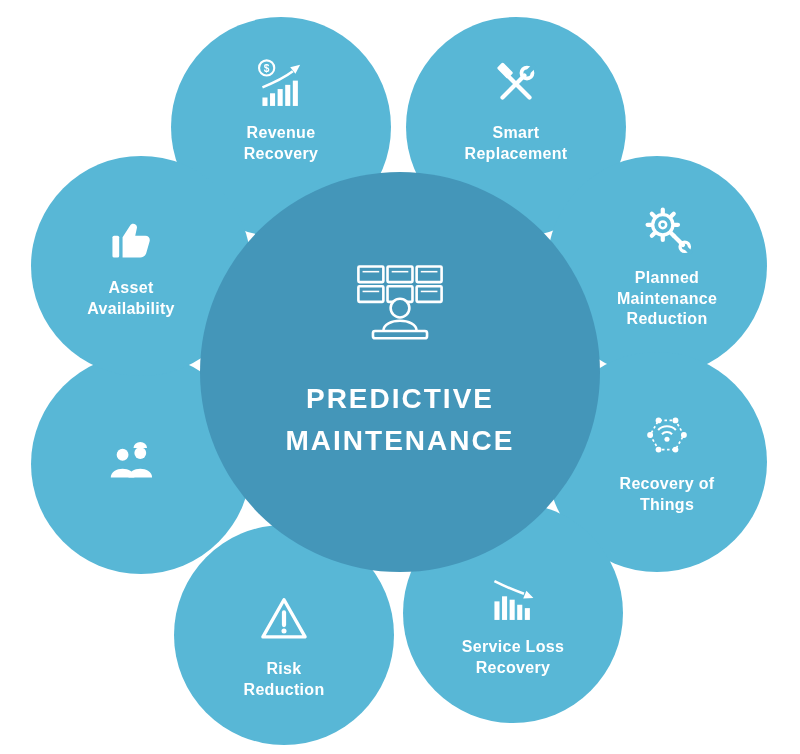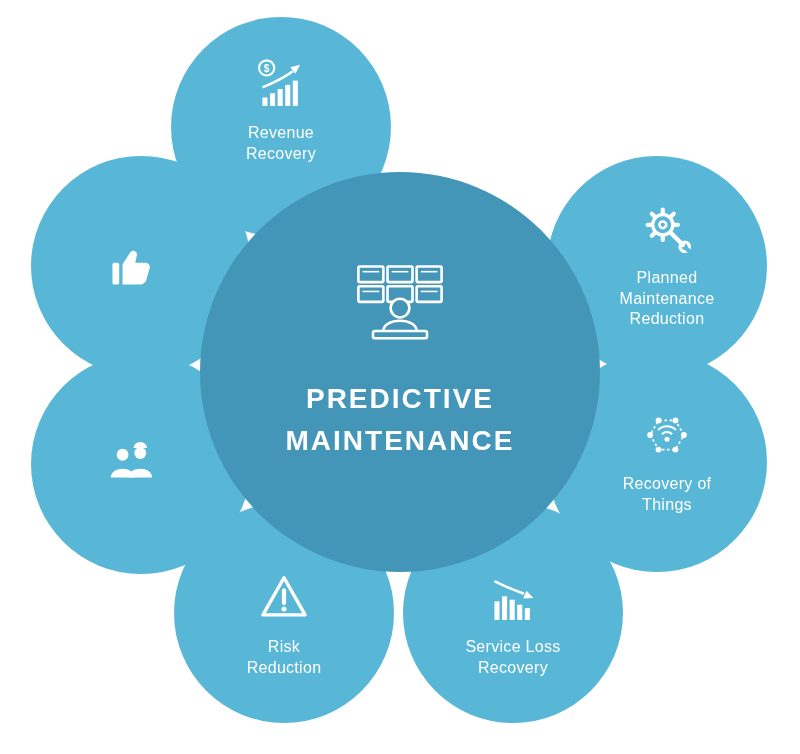--- a/index.html
+++ b/index.html
@@ -12,38 +12,38 @@
     position:absolute; width:220px; height:220px; border-radius:50%;
     background:var(--petal-color,#58b7d6); z-index:1;
     display:flex; align-items:center; justify-content:center;
   }
   .petal .content { display:flex; flex-direction:column; align-items:center; gap:12px; }
   .shift-up .content   { transform:translateY(-16px); }
   .shift-down .content { transform:translateY(12px); }
   .shift-left .content { transform:translateX(-10px); }
   .shift-right .content{ transform:translateX(10px); }
   .label {
-    color:#ffffff; font-weight:normal; font-size:16px; line-height:1.3;
+    color:#ffffff; font-weight:bold; font-size:16px; line-height:1.3;
     text-align:center; white-space:pre-line; letter-spacing:.3px;
   }
   .center-circle {
     position:absolute; left:200px; top:172px; width:400px; height:400px;
     border-radius:50%; background:var(--center-color,#4496b9); z-index:2;
     display:flex; align-items:center; justify-content:center;
   }
   .center-content { display:flex; flex-direction:column; align-items:center; gap:28px; transform:translateY(-10px); }
   .title {
     color:#ffffff; font-weight:bold; font-size:28px; letter-spacing:2px;
     line-height:1.5; text-align:center; white-space:pre-line;
   }
   .icon { display:block; line-height:0; }
   
   .p0{left:171px;top:17px}  .p1{left:406px;top:17px}
   .p2{left:547px;top:156px} .p3{left:547px;top:352px}
-  .p4{left:403px;top:503px} .p5{left:174px;top:503px}
+  .p4{left:403px;top:503px} .p5{left:174px;top:525px}
   .p6{left:31px;top:354px}  .p7{left:31px;top:156px}
 </style>
 </head>
 <body>
 
 <div class="canvas">
 
   <div class="petal p0 shift-up">
     <div class="content">
       <span class="icon">
@@ -57,20 +57,35 @@
           <rect x="28" y="38" width="6" height="20" fill="#fff"></rect>
           <rect x="37" y="33" width="6" height="25" fill="#fff"></rect>
           <rect x="46" y="28" width="6" height="30" fill="#fff"></rect>
         </svg>
       </span>
       <div class="label">Revenue
 Recovery</div>
     </div>
   </div>
 
+  <div class="petal p1 shift-up">
+    <div class="content">
+      <span class="icon">
+        <svg width="54" height="54" viewBox="0 0 64 64">
+          <line x1="22" y1="22" x2="48" y2="48" stroke="#fff" stroke-width="5" stroke-linecap="round"></line>
+          <rect x="10" y="11" width="18" height="10" rx="2" fill="#fff" transform="rotate(45 19 16)"></rect>
+          <line x1="42" y1="22" x2="16" y2="48" stroke="#fff" stroke-width="5" stroke-linecap="round"></line>
+          <circle cx="45" cy="19" r="6.5" fill="none" stroke="#fff" stroke-width="4.5"></circle>
+          <line x1="45" y1="19" x2="54" y2="10" stroke="var(--petal-color,#58b7d6)" stroke-width="6"></line>
+        </svg>
+      </span>
+      <div class="label">Smart
+Replacement</div>
+    </div>
+  </div>
 
   <div class="petal p2 shift-right">
     <div class="content">
       <span class="icon">
         <svg width="54" height="54" viewBox="0 0 64 64">
           <g stroke="#fff" fill="none">
             <circle cx="27" cy="27" r="12" stroke-width="4"></circle>
             <circle cx="27" cy="27" r="4" stroke-width="3"></circle>
             <g stroke-width="5" stroke-linecap="round">
               <line x1="41" y1="27" x2="45" y2="27"></line>
@@ -164,20 +179,22 @@
   </div>
 
   <div class="petal p7 shift-left">
     <div class="content">
       <span class="icon">
         <svg width="54" height="54" viewBox="0 0 64 64" fill="#fff">
           <rect x="10" y="28" width="8" height="26" rx="2"></rect>
           <path d="M22 54 V30 l9,-14 c2,-4 9,-2 8,3 l-2,9 h12 c4,0 6,3 5,7 l-4,14 c-1,3 -4,5 -7,5 z"></path>
         </svg>
       </span>
+      <div class="label">Asset
+Availability</div>
     </div>
   </div>
 
   <div class="center-circle">
     <div class="center-content">
       <span class="icon">
         <svg width="104" height="88" viewBox="0 0 100 84" stroke="#fff" fill="none" stroke-width="2.5">
           <rect x="10" y="4" width="24" height="15" rx="1"></rect>
           <rect x="38" y="4" width="24" height="15" rx="1"></rect>
           <rect x="66" y="4" width="24" height="15" rx="1"></rect>

